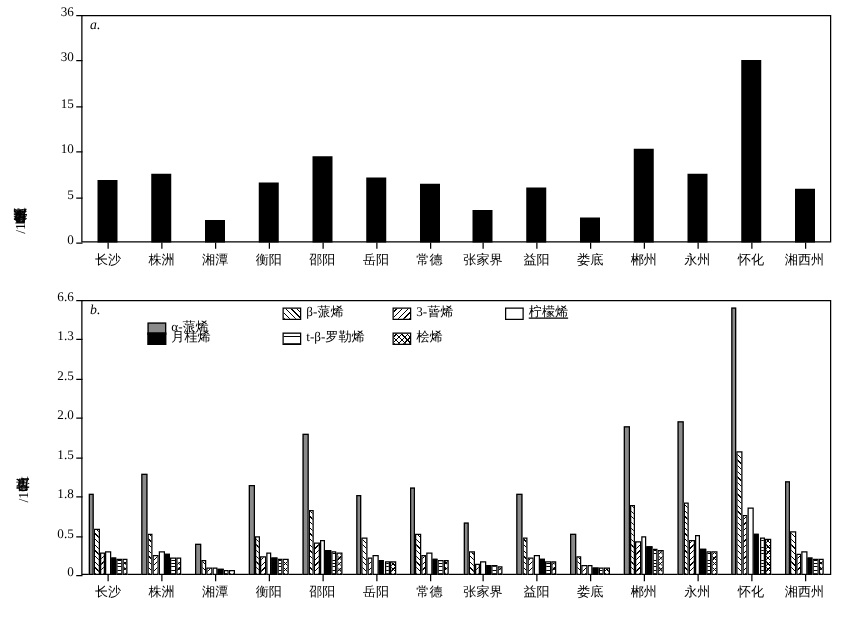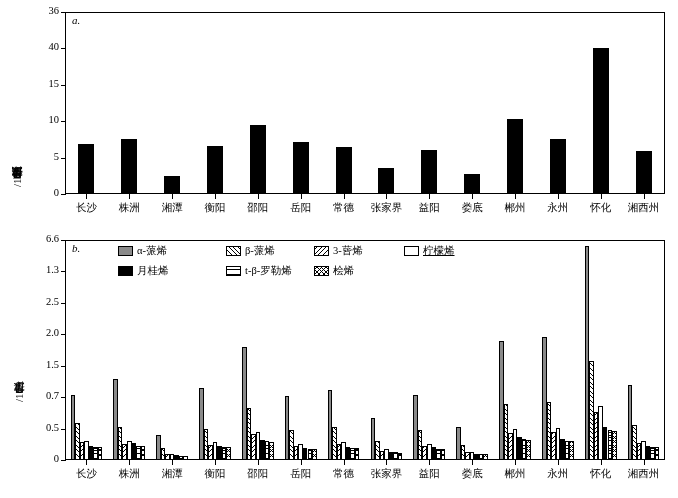--- a/index.html
+++ b/index.html
@@ -102,21 +102,21 @@
   <div id="yticksA">
       <div class="ytickline" style="left:61px;top:194px;width:5px;"></div>
       <div class="ytick" style="left:31px;top:187px;width:28px;">0</div>
       <div class="ytickline" style="left:61px;top:157.6px;width:5px;"></div>
       <div class="ytick" style="left:31px;top:150.6px;width:28px;">5</div>
       <div class="ytickline" style="left:61px;top:121.2px;width:5px;"></div>
       <div class="ytick" style="left:31px;top:114.2px;width:28px;">10</div>
       <div class="ytickline" style="left:61px;top:84.8px;width:5px;"></div>
       <div class="ytick" style="left:31px;top:77.8px;width:28px;">15</div>
       <div class="ytickline" style="left:61px;top:48.400000000000006px;width:5px;"></div>
-      <div class="ytick" style="left:31px;top:41.400000000000006px;width:28px;">40</div>
+      <div class="ytick" style="left:31px;top:41.400000000000006px;width:28px;">30</div>
       <div class="ytickline" style="left:61px;top:12px;width:5px;"></div>
       <div class="ytick" style="left:31px;top:5px;width:28px;">36</div>
     </div>
   <div id="xticksA">
       <div class="xtickline" style="left:86.42857142857143px;top:194px;height:5px;"></div>
       <div class="xtick" style="left:58.42857142857143px;top:201px;width:56px;">长沙</div>
       <div class="xtickline" style="left:129.28571428571428px;top:194px;height:5px;"></div>
       <div class="xtick" style="left:101.28571428571428px;top:201px;width:56px;">株洲</div>
       <div class="xtickline" style="left:172.14285714285714px;top:194px;height:5px;"></div>
       <div class="xtick" style="left:144.14285714285714px;top:201px;width:56px;">湘潭</div>
@@ -164,21 +164,21 @@
 <div class="panel" id="panelB">
   <div class="plotbox" id="plotB" style="left:65px;top:8px;width:600px;height:220px;"></div>
   <div class="panel-letter" style="left:72px;top:10px;">b.</div>
   <div class="ylabel" style="left:12px;top:80px;height:90px;">排放量/10⁴t</div>
   <div id="yticksB">
       <div class="ytickline" style="left:61px;top:228px;width:5px;"></div>
       <div class="ytick" style="left:31px;top:221px;width:28px;">0</div>
       <div class="ytickline" style="left:61px;top:196.57142857142858px;width:5px;"></div>
       <div class="ytick" style="left:31px;top:189.57142857142858px;width:28px;">0.5</div>
       <div class="ytickline" style="left:61px;top:165.14285714285714px;width:5px;"></div>
-      <div class="ytick" style="left:31px;top:158.14285714285714px;width:28px;">0.7</div>
+      <div class="ytick" style="left:31px;top:158.14285714285714px;width:28px;">1.8</div>
       <div class="ytickline" style="left:61px;top:133.71428571428572px;width:5px;"></div>
       <div class="ytick" style="left:31px;top:126.71428571428572px;width:28px;">1.5</div>
       <div class="ytickline" style="left:61px;top:102.28571428571429px;width:5px;"></div>
       <div class="ytick" style="left:31px;top:95.28571428571429px;width:28px;">2.0</div>
       <div class="ytickline" style="left:61px;top:70.85714285714286px;width:5px;"></div>
       <div class="ytick" style="left:31px;top:63.85714285714286px;width:28px;">2.5</div>
       <div class="ytickline" style="left:61px;top:39.428571428571445px;width:5px;"></div>
       <div class="ytick" style="left:31px;top:32.428571428571445px;width:28px;">1.3</div>
       <div class="ytickline" style="left:61px;top:8px;width:5px;"></div>
       <div class="ytick" style="left:31px;top:1px;width:28px;">6.6</div>
@@ -307,21 +307,21 @@
       <div class="p-cross" style="position:absolute;left:612.0408163265305px;top:199.0857142857143px;width:4.530612244897958px;height:28.914285714285715px;box-sizing:border-box;"></div>
       <div class="p-gray" style="position:absolute;left:627.7142857142857px;top:152.57142857142856px;width:4.530612244897958px;height:75.42857142857143px;box-sizing:border-box;"></div>
       <div class="p-diag" style="position:absolute;left:632.2448979591836px;top:193.42857142857142px;width:4.530612244897958px;height:34.57142857142858px;box-sizing:border-box;"></div>
       <div class="p-hdiag" style="position:absolute;left:636.7755102040816px;top:211.0285714285714px;width:4.530612244897958px;height:16.971428571428575px;box-sizing:border-box;"></div>
       <div class="p-white" style="position:absolute;left:641.3061224489795px;top:209.14285714285714px;width:4.530612244897958px;height:18.857142857142858px;box-sizing:border-box;"></div>
       <div class="p-black" style="position:absolute;left:645.8367346938775px;top:214.17142857142858px;width:4.530612244897958px;height:13.82857142857143px;box-sizing:border-box;"></div>
       <div class="p-horiz" style="position:absolute;left:650.3673469387754px;top:214.8px;width:4.530612244897958px;height:13.2px;box-sizing:border-box;"></div>
       <div class="p-cross" style="position:absolute;left:654.8979591836734px;top:215.42857142857142px;width:4.530612244897958px;height:12.571428571428573px;box-sizing:border-box;"></div>
     </div>
   <div class="legend" id="legendB" style="left:118px;top:14px;width:320px;height:42px;">
-      <div class="legend-item" style="left:0px;top:0px;justify-content:flex-end;">
+      <div class="legend-item" style="left:0px;top:12px;justify-content:flex-end;">
         <span class="legend-swatch p-gray"></span>
         <span class="legend-label">α-蒎烯</span>
       </div>
       <div class="legend-item" style="left:108px;top:0px;">
         <span class="legend-swatch p-diag"></span>
         <span class="legend-label">β-蒎烯</span>
       </div>
       <div class="legend-item" style="left:196px;top:0px;">
         <span class="legend-swatch p-hdiag"></span>
         <span class="legend-label">3-蒈烯</span>

